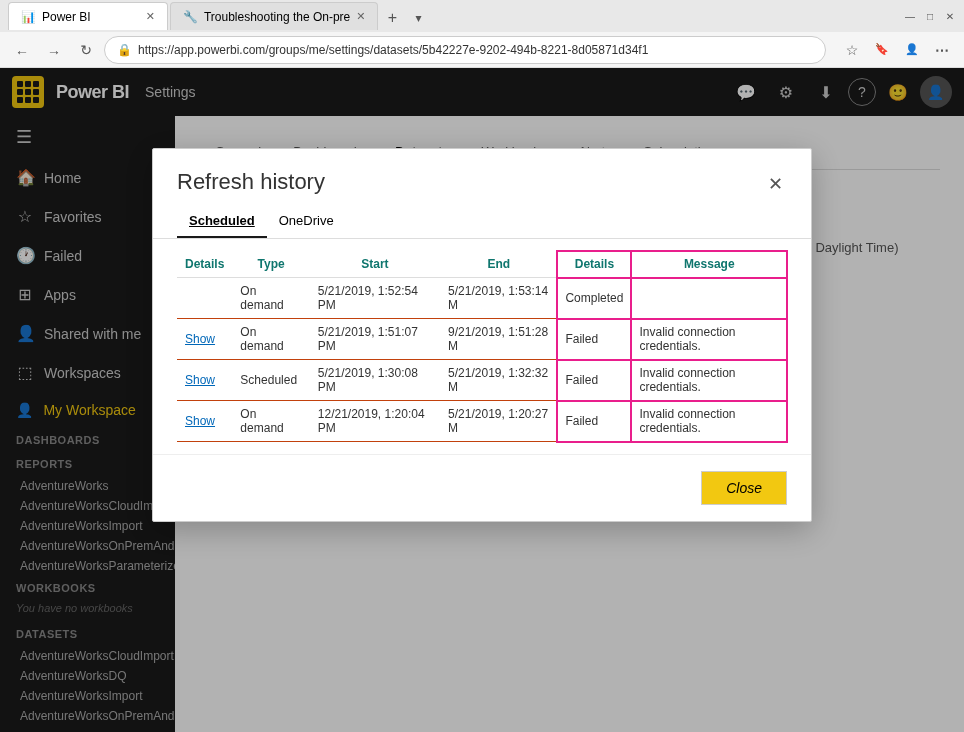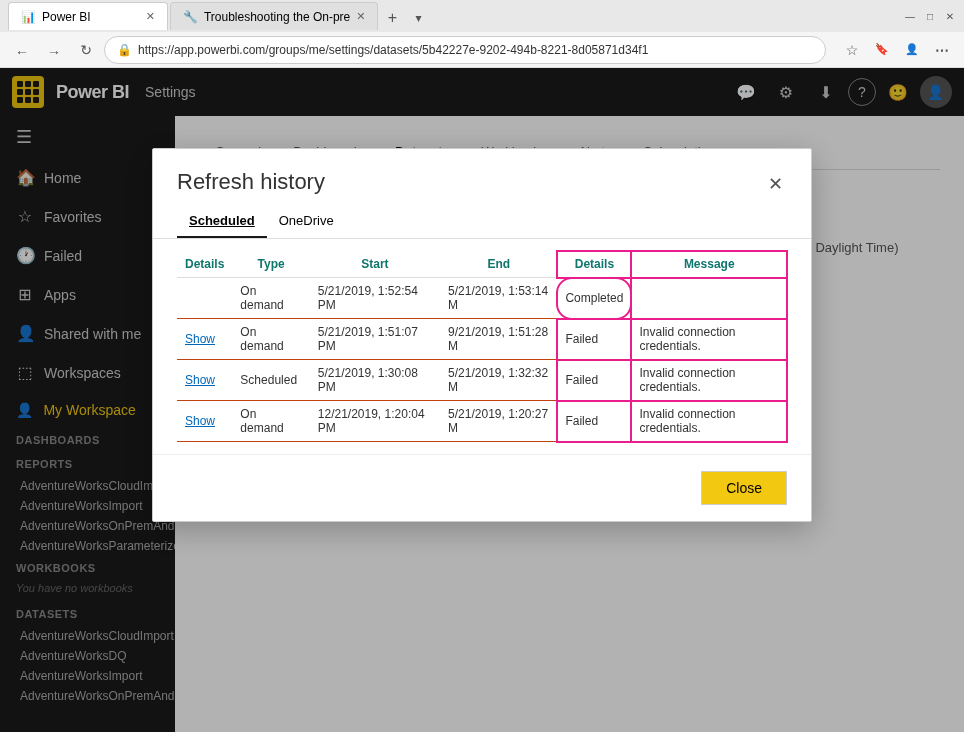--- a/index.html
+++ b/index.html
@@ -68,24 +68,24 @@
     .modal-title { font-size: 22px; font-weight: 300; color: #333; flex: 1; }
     .modal-close { cursor: pointer; font-size: 18px; color: #555; background: none; border: none; padding: 4px; }
     .modal-tabs { display: flex; gap: 0; padding: 8px 24px 0; border-bottom: 1px solid #ddd; }
     .modal-tab { padding: 6px 12px 8px; cursor: pointer; font-size: 13px; color: #000000; border-bottom: 2px solid transparent; }
     .modal-tab.active { color: #000; border-bottom: 2px solid #1a1a1a; font-weight: 600; text-decoration: underline; }
     .modal-body { padding: 12px 24px; flex: 1; overflow-y: auto; }
     .refresh-table { width: 100%; border-collapse: collapse; font-size: 12px; }
     .refresh-table th { text-align: center; padding: 6px 8px; color: #0f766e; font-weight: 600; border-bottom: 1px solid #ddd; }
     .refresh-table td { padding: 6px 8px; border-bottom: 1px solid #c2410c; color: #333; }
     .show-link { color: #0067b8; text-decoration: underline; cursor: pointer; }
-    .status-completed { color: #333; border-radius: 15px; }
+    .status-completed { color: #333; }
     .status-failed { color: #333; }
     .modal-footer { padding: 16px 24px; display: flex; justify-content: flex-end; border-top: 1px solid #eee; }
-    .close-btn { background: #f2c811; border: 1px solid #ccc; padding: 8px 24px; cursor: pointer; font-size: 14px; font-weight: 500; }
+    .close-btn { background: #f2c811; border: 1px solid #ccc; padding: 8px 24px; cursor: pointer; font-size: 14px; font-weight: 500; font-style: italic; }
 
     
     .ws-section { padding: 6px 16px; font-size: 11px; font-weight: 700; color: #888; text-transform: uppercase; letter-spacing: 0.5px; }
     .ws-no-items { padding: 2px 16px 8px; font-size: 11px; color: #666; font-style: italic; }
     .ws-sub-item { padding: 3px 16px 3px 20px; font-size: 12px; color: #aaa; cursor: pointer; }
   </style>
 </head>
 <body>
 
 <div>
@@ -190,20 +190,21 @@
       </div>
       <div class="workspace-item">
         <span style="font-size:14px;">👤</span>
         <span>My Workspace</span>
         <span class="workspace-arrow">∧</span>
       </div>
 
       <div class="ws-section">DASHBOARDS</div>
 
       <div class="ws-section">REPORTS</div>
+      <div class="ws-sub-item">AdventureWorks</div>
       <div class="ws-sub-item">AdventureWorksCloudImport</div>
       <div class="ws-sub-item">AdventureWorksImport</div>
       <div class="ws-sub-item">AdventureWorksOnPremAndC...</div>
       <div class="ws-sub-item">AdventureWorksParameterize...</div>
 
       <div class="ws-section">WORKBOOKS</div>
       <div class="ws-no-items">You have no workbooks</div>
 
       <div class="ws-section">DATASETS</div>
       <div class="ws-sub-item">AdventureWorksCloudImport</div>

